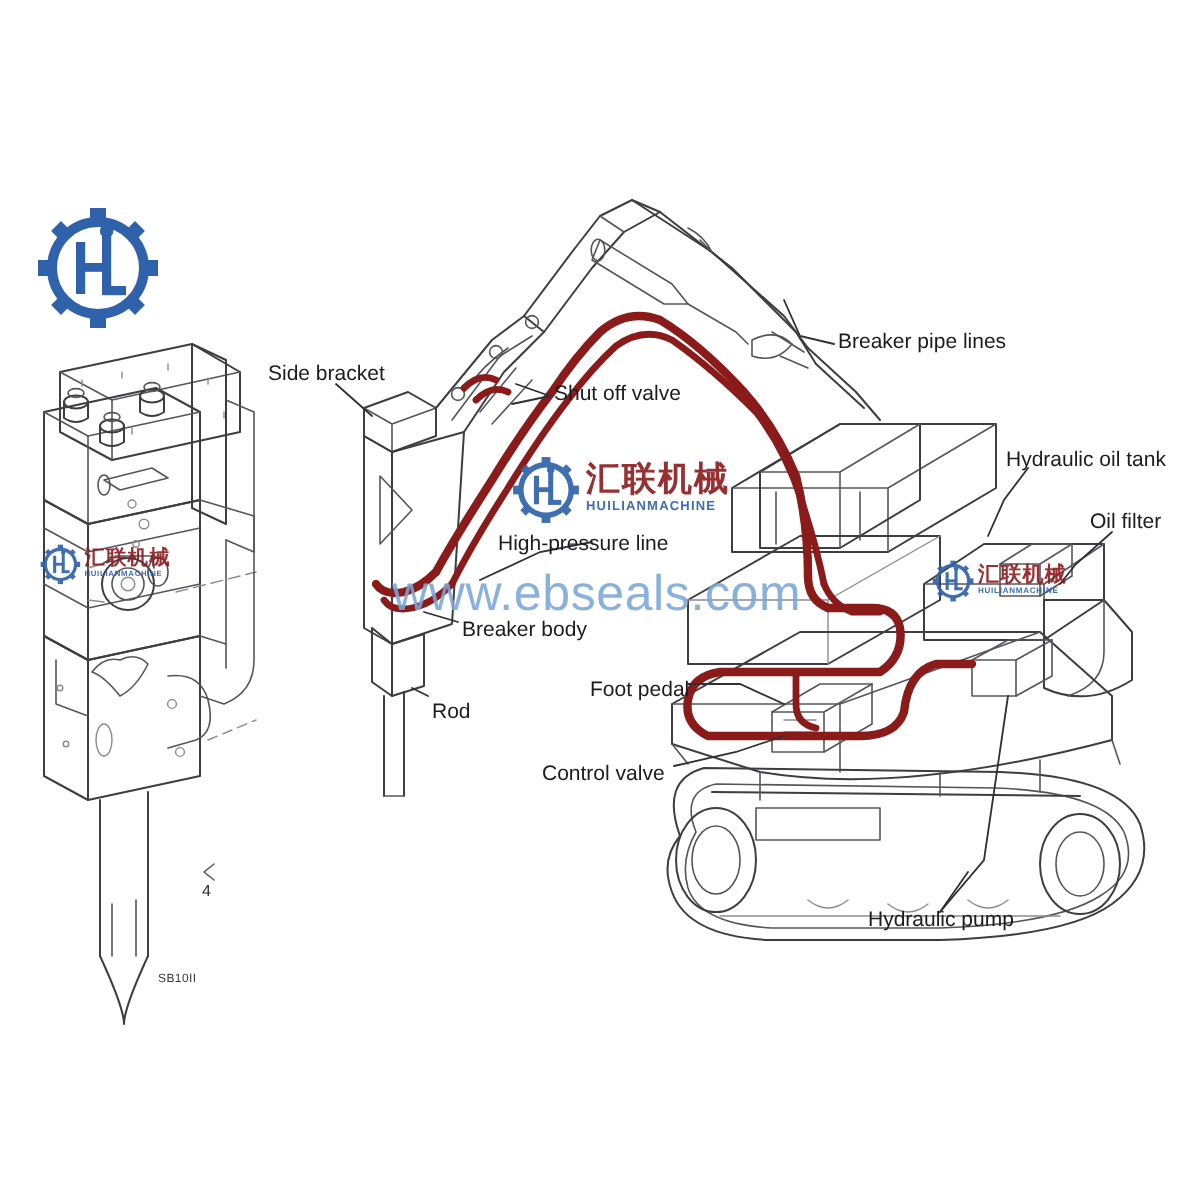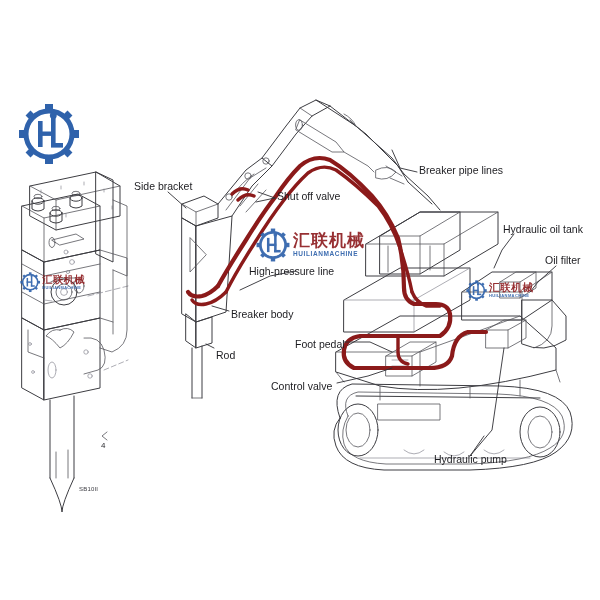--- a/index.html
+++ b/index.html
@@ -310,20 +310,21 @@
       <text class="lbl" x="503" y="233">Hydraulic oil tank</text>
       <text class="lbl" x="545" y="264">Oil filter</text>
       <text class="lbl" x="231" y="318">Breaker body</text>
       <text class="lbl" x="216" y="359">Rod</text>
       <text class="lbl" x="295" y="348">Foot pedal</text>
       <text class="lbl" x="271" y="390">Control valve</text>
       <text class="lbl" x="434" y="463">Hydraulic pump</text>
     </g>
   </svg>
 
+  <div class="wm wm-url" id="wm-url">www.ebseals.com</div>
 
   <div class="wm wm-brand" id="wm-brand-center">
     <svg width="34" height="34" viewBox="0 0 62 62">
       <g fill="#2f62ab">
         <rect x="27" y="1" width="8" height="8"></rect>
           <rect x="27" y="53" width="8" height="8"></rect>
         <rect x="1" y="27" width="8" height="8"></rect>
           <rect x="53" y="27" width="8" height="8"></rect>
         <rect x="9" y="9" width="7" height="7" transform="rotate(45 12.5 12.5)"></rect>
         <rect x="46" y="9" width="7" height="7" transform="rotate(45 49.5 12.5)"></rect>

